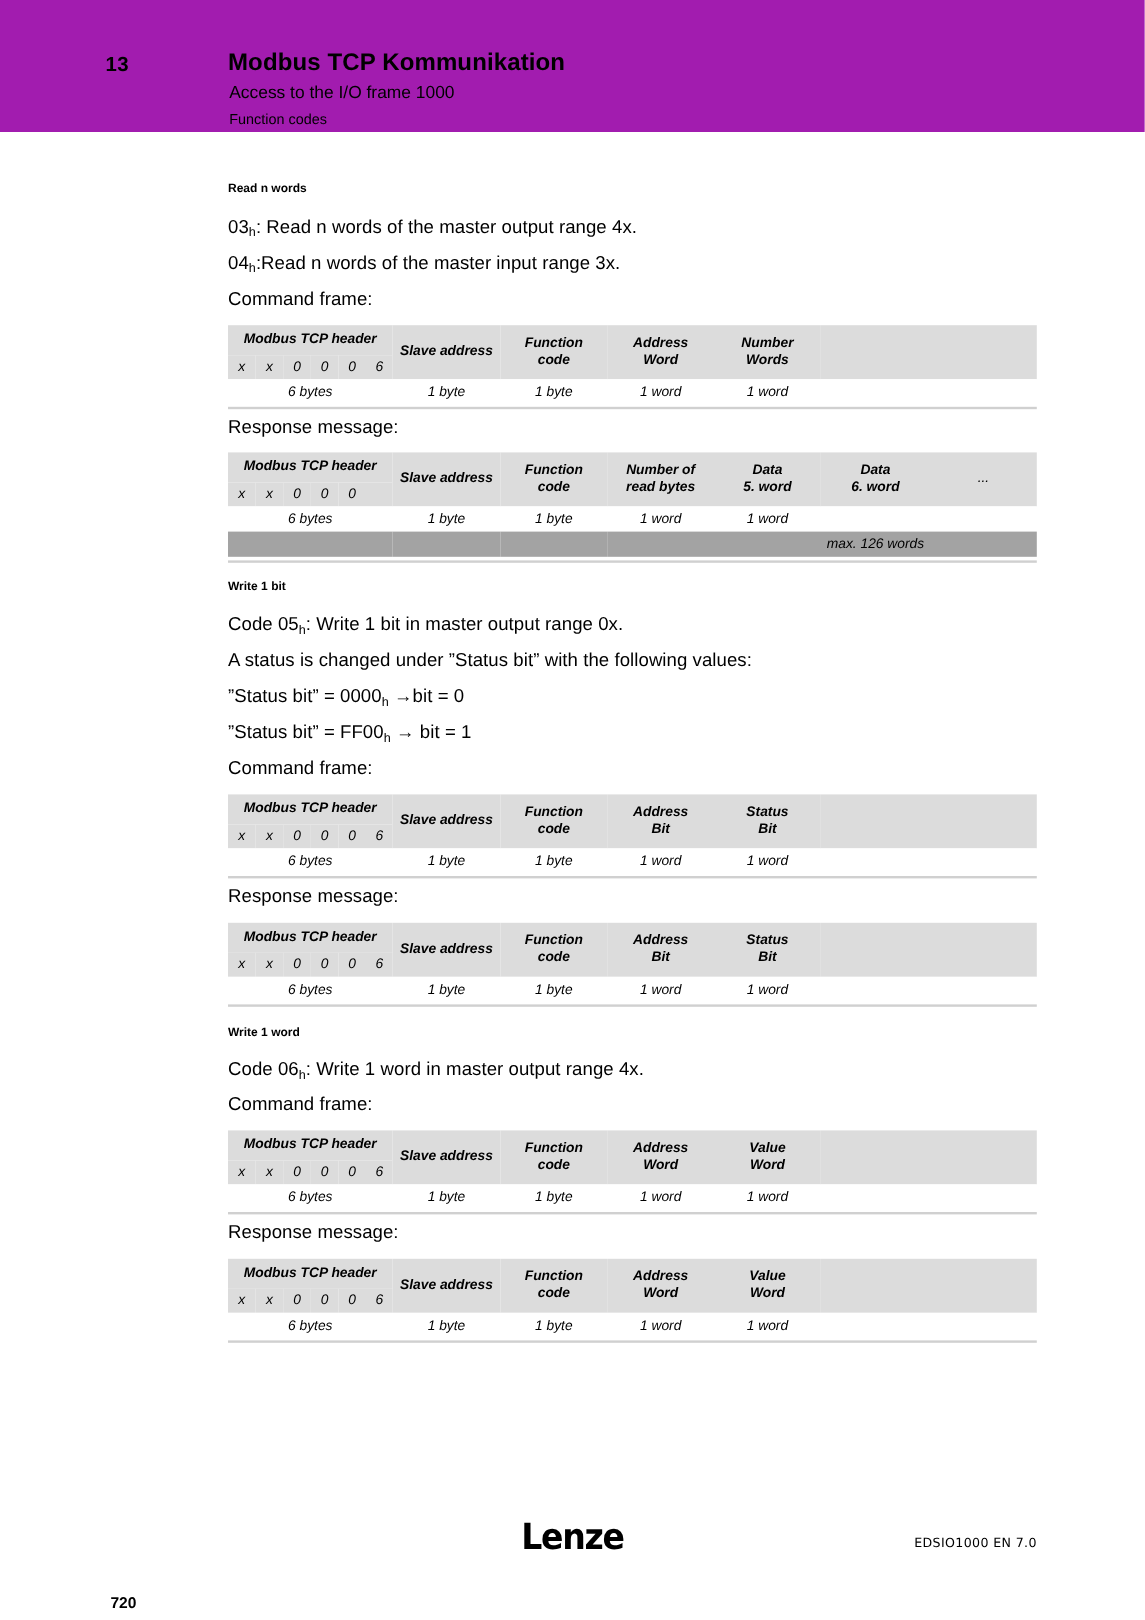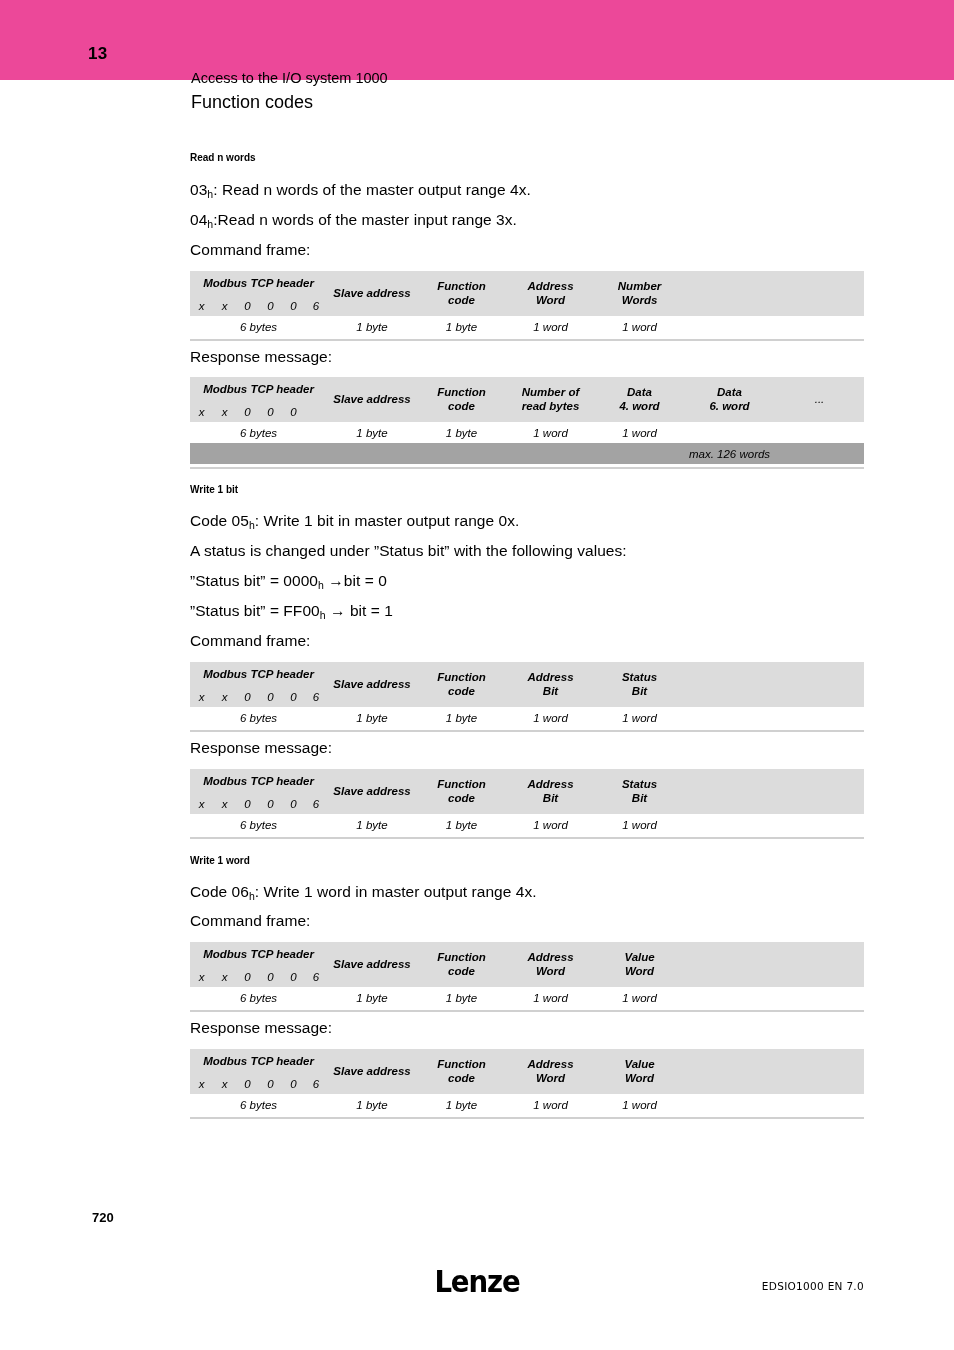--- a/index.html
+++ b/index.html
@@ -15,22 +15,22 @@
     color: #000000;
     overflow: hidden;
   }
 
   
   .header-band {
     position: absolute;
     left: 0;
     top: 0;
     width: 954px;
-    height: 80px;
-    background: #ec4899;
+    height: 110px;
+    background: #a21caf;
   }
   .header-chapter {
     position: absolute;
     left: 88px;
     top: 44px;
     font-size: 17px;
     font-weight: bold;
     letter-spacing: 0.2px;
   }
   .header-title {
@@ -44,21 +44,21 @@
   .header-sub1 {
     position: absolute;
     left: 191px;
     top: 70px;
     font-size: 14.5px;
   }
   .header-sub2 {
     position: absolute;
     left: 191px;
     top: 92px;
-    font-size: 18px;
+    font-size: 12px;
   }
 
   .section-title {
     position: absolute;
     left: 190px;
     font-size: 10px;
     font-weight: bold;
     white-space: nowrap;
   }
   .para {
@@ -140,21 +140,21 @@
     height: 2px;
     background: #d0d0d0;
   }
 
   .hdr-cell-text { display: block; }
 
   
   .footer-pagenum {
     position: absolute;
     left: 92px;
-    top: 1210px;
+    top: 1328px;
     font-size: 13px;
     font-weight: bold;
     text-align: center;
   }
   .footer-logo {
     position: absolute;
     left: 0;
     top: 1264px;
     width: 954px;
     text-align: center;
@@ -171,21 +171,22 @@
     font-size: 10.5px;
     font-family: "DejaVu Sans", sans-serif;
     letter-spacing: 0.3px;
   }
 </style>
 </head>
 <body>
 
 <div class="header-band">
   <div class="header-chapter">13</div>
-  <div class="header-sub1">Access to the I/O system 1000</div>
+  <div class="header-title">Modbus TCP Kommunikation</div>
+  <div class="header-sub1">Access to the I/O frame 1000</div>
   <div class="header-sub2">Function codes</div>
 </div>
 
 <div class="section-title" style="top:152px;">Read n words</div>
 
 <div class="para" style="top:181px;"><span>03</span><sub>h</sub><span>: Read n words of the master output range 4x.</span></div>
 
 <div class="para" style="top:211px;"><span>04</span><sub>h</sub><span>:Read n words of the master input range 3x.</span></div>
 
 <div class="para" style="top:241px;">Command frame:</div>
@@ -272,21 +273,21 @@
     <td class="gc" rowspan="2">
           <span class="hdr-cell-text">Function</span>
           <span class="hdr-cell-text">code</span>
         </td>
     <td class="gc" rowspan="2">
           <span class="hdr-cell-text">Number of</span>
           <span class="hdr-cell-text">read bytes</span>
         </td>
     <td class="gc" rowspan="2">
           <span class="hdr-cell-text">Data</span>
-          <span class="hdr-cell-text">4. word</span>
+          <span class="hdr-cell-text">5. word</span>
         </td>
     <td class="gc" rowspan="2">
           <span class="hdr-cell-text">Data</span>
           <span class="hdr-cell-text">6. word</span>
         </td>
     <td class="gc last" rowspan="2" style="font-weight:normal;">
           <span class="hdr-cell-text">...</span>
         </td>
   </tr>
   <tr>

